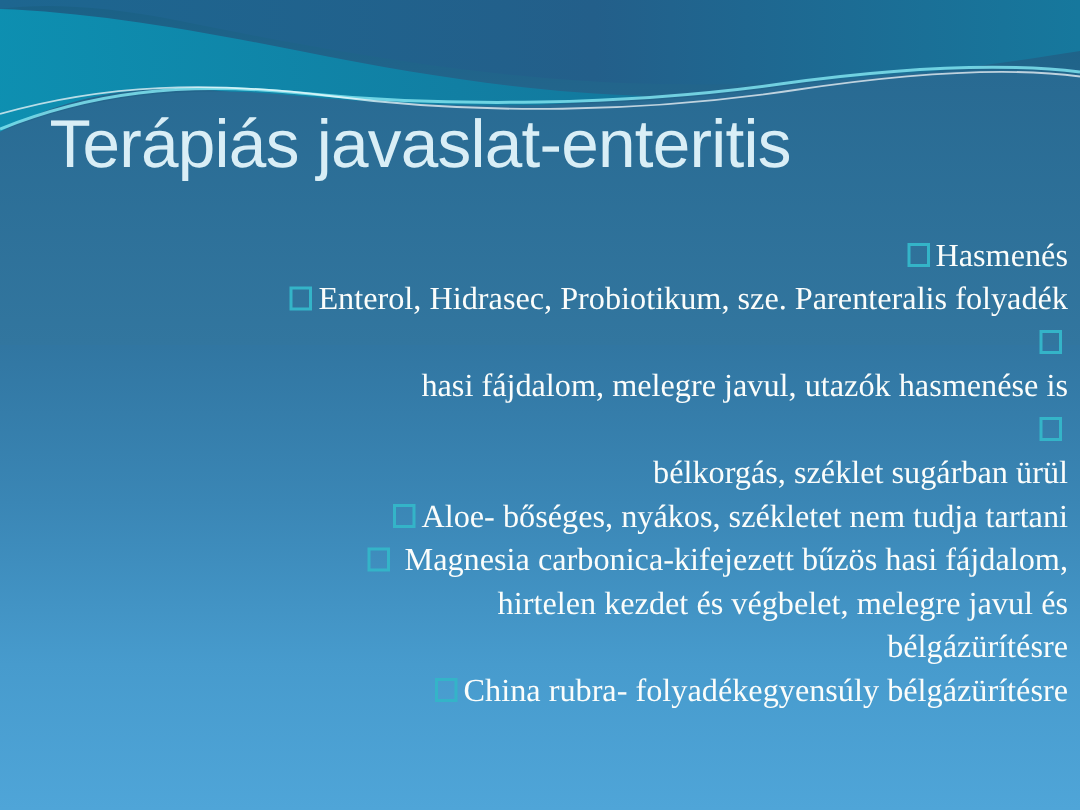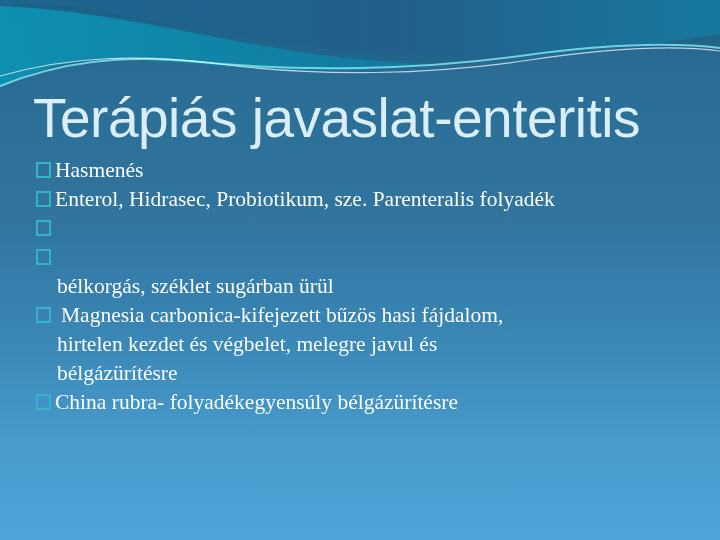--- a/index.html
+++ b/index.html
@@ -8,30 +8,30 @@
     font-family:"Liberation Serif","DejaVu Serif",serif;
   }
   .slide{
     position:relative;width:720px;height:540px;overflow:hidden;
     background:linear-gradient(180deg,
       #1a6186 0%, #26678e 16%, #2d6f99 34%,
       #3a86b5 62%, #479bcd 82%, #4fa5d8 100%);
   }
   .waves{position:absolute;top:0;left:0;width:720px;height:230px;display:block;}
   .title{
-    position:absolute;left:33px;top:86px;width:660px;
+    position:absolute;left:33px;top:70px;width:660px;
     font-family:"Liberation Sans","DejaVu Sans",sans-serif;
-    font-size:55px;font-weight:400;letter-spacing:-0.5px;
+    font-size:45px;font-weight:400;letter-spacing:-0.5px;
     color:#d9eef6;white-space:nowrap;
   }
   .body-text{
     position:absolute;left:36px;top:156px;width:676px;
     font-size:21.5px;line-height:29px;color:#fbfdfb;
   }
-  .line{white-space:nowrap;}
+  .line{white-space:nowrap;text-align:right;}
   .cont{padding-left:21px;}
   .sq{
     display:inline-block;width:11px;height:12px;
     border:2.5px solid #34b4c8;margin-right:4px;
     transform:translateY(1px);
   }
   .sq.sp{margin-right:10px;}
 </style>
 </head>
 <body>
@@ -65,24 +65,28 @@
 
   <div class="body-text" id="bullet-list">
       <div>
         <div class="line"><span class="sq"></span><span>Hasmenés</span></div>
       </div>
       <div>
         <div class="line"><span class="sq"></span><span>Enterol, Hidrasec, Probiotikum, sze. Parenteralis folyadék</span></div>
       </div>
       <div>
         <div class="line"><span class="sq"></span></div>
+        <div class="line cont"><span>hasi fájdalom, melegre javul, utazók hasmenése is</span></div>
       </div>
       <div>
         <div class="line"><span class="sq"></span></div>
         <div class="line cont"><span>bélkorgás, széklet sugárban ürül</span></div>
+      </div>
+      <div>
+        <div class="line"><span class="sq"></span><span>Aloe- bőséges, nyákos, székletet nem tudja tartani</span></div>
       </div>
       <div>
         <div class="line"><span class="sq sp"></span><span>Magnesia carbonica-kifejezett bűzös hasi fájdalom,</span></div>
         <div class="line cont"><span>hirtelen kezdet és végbelet, melegre javul és</span></div>
         <div class="line cont"><span>bélgázürítésre</span></div>
       </div>
       <div>
         <div class="line"><span class="sq"></span><span>China rubra- folyadékegyensúly bélgázürítésre</span></div>
       </div>
     </div>

